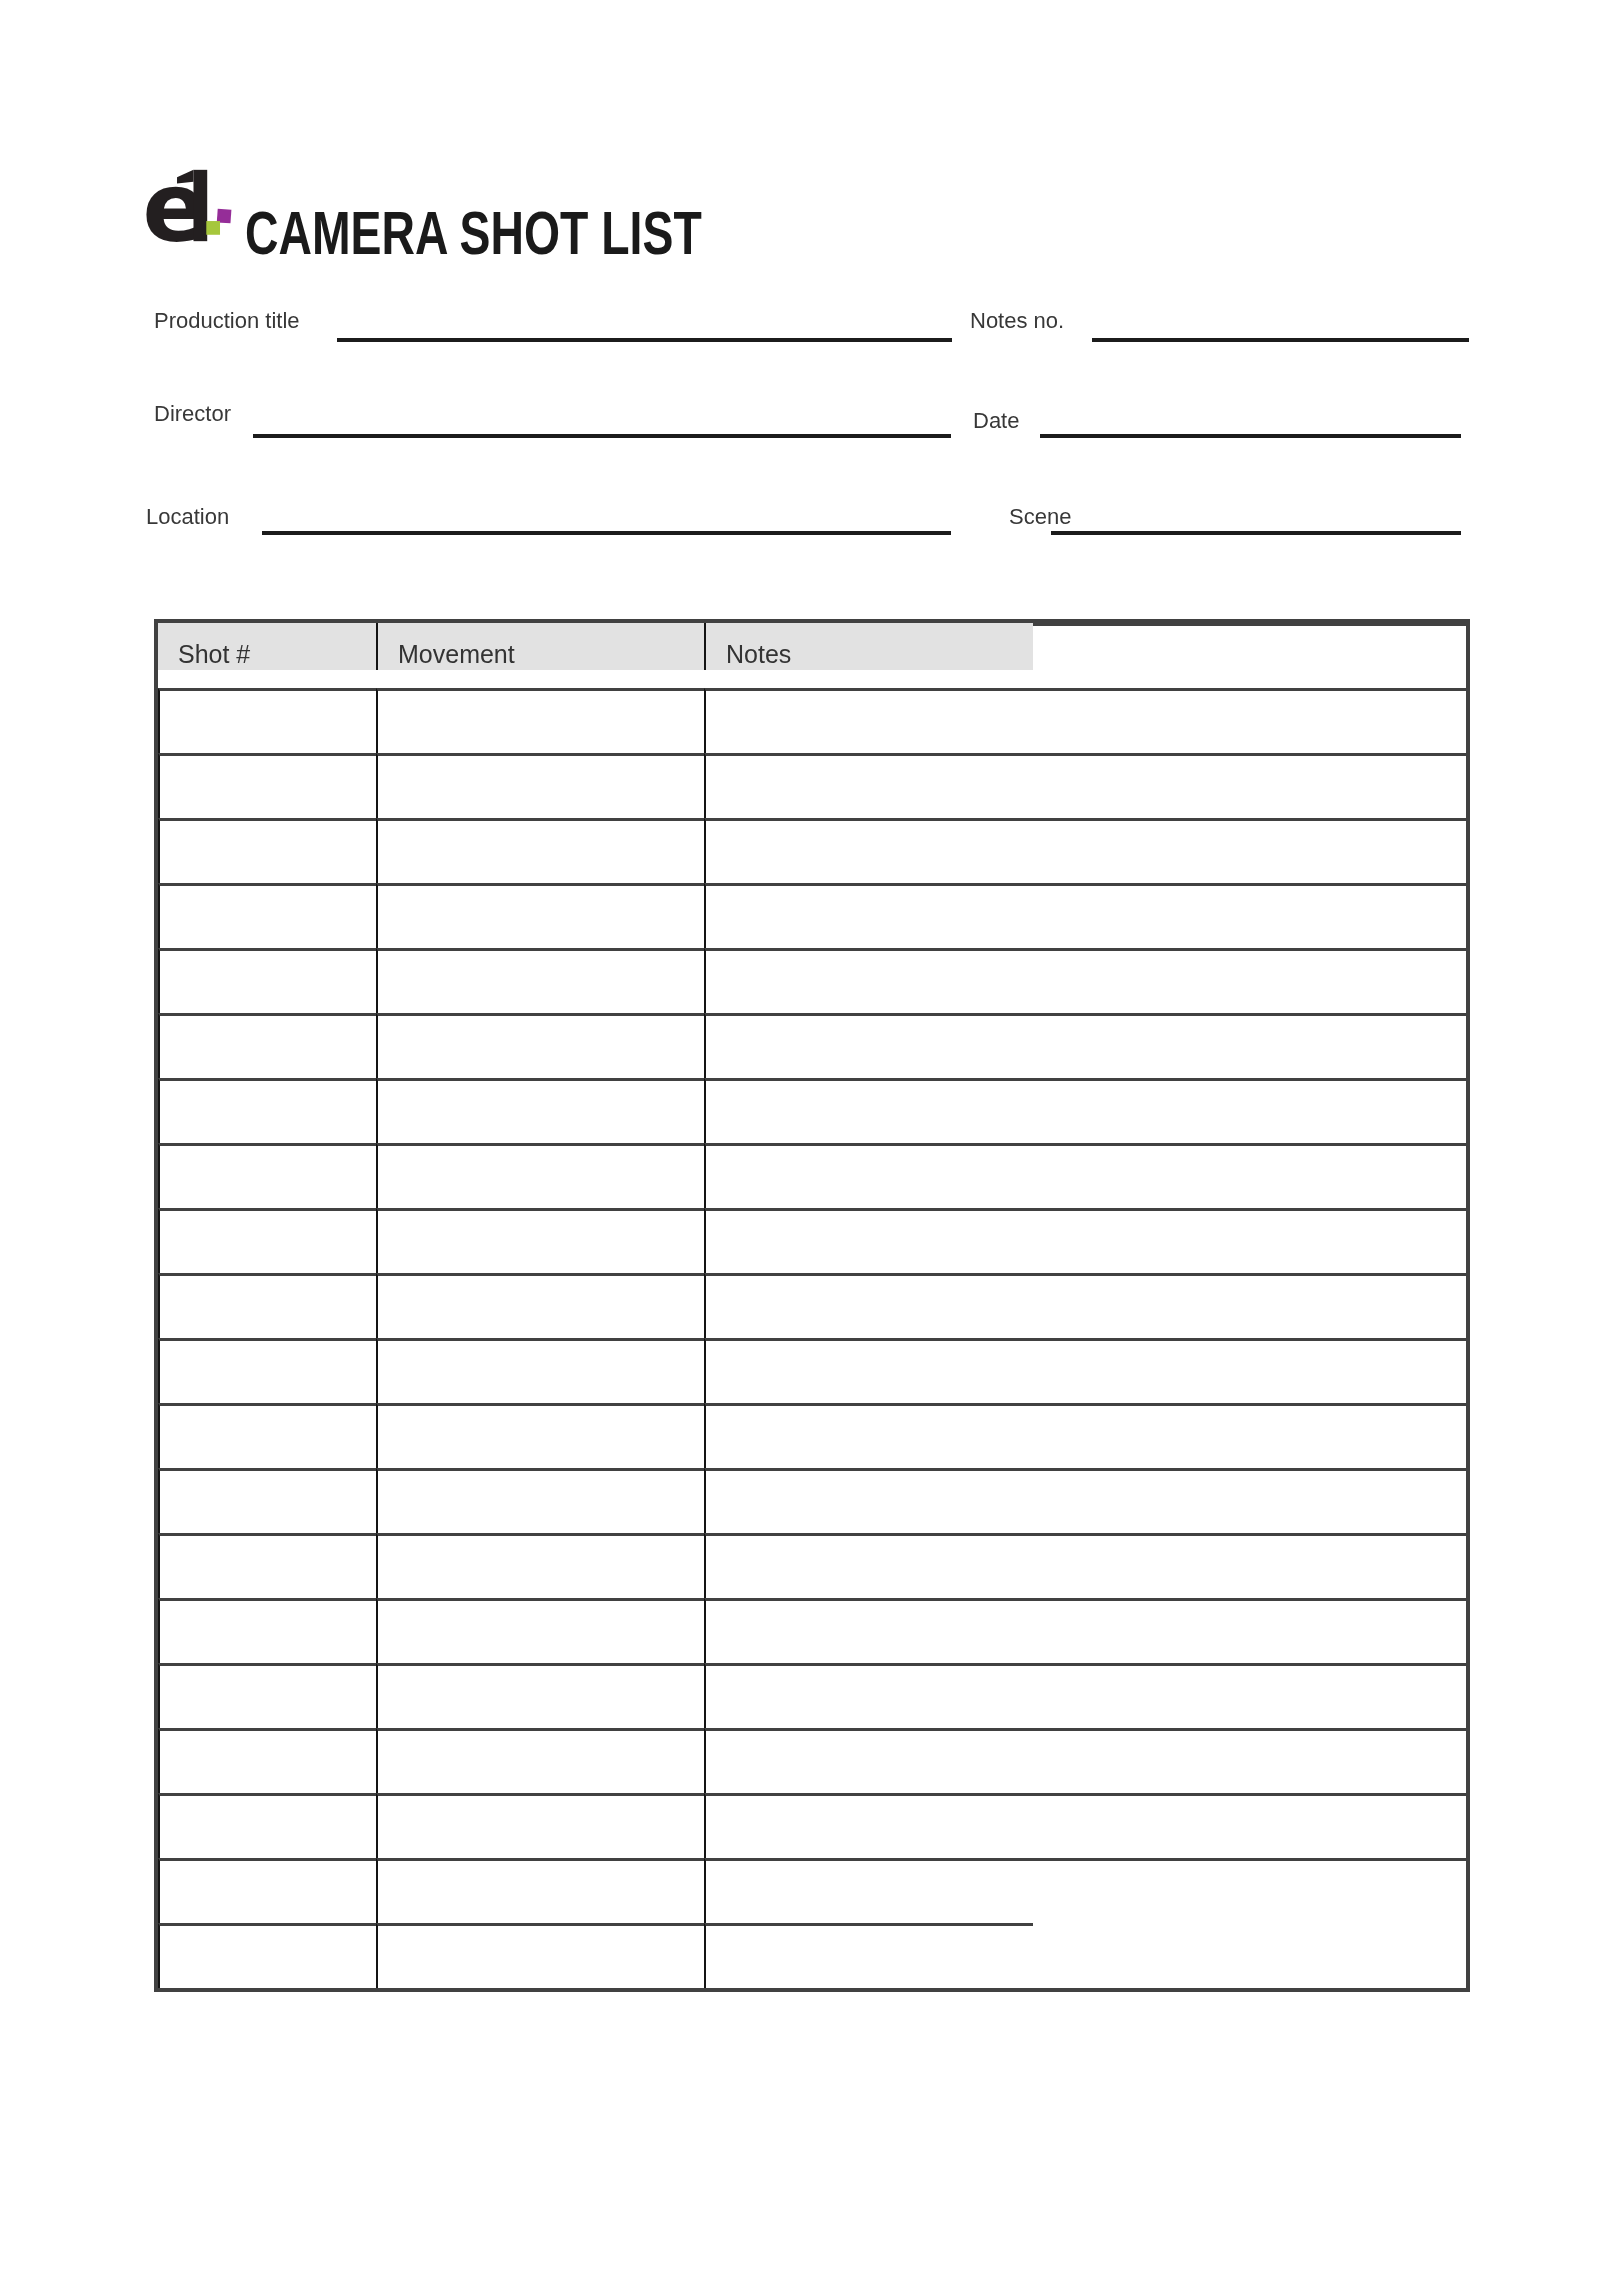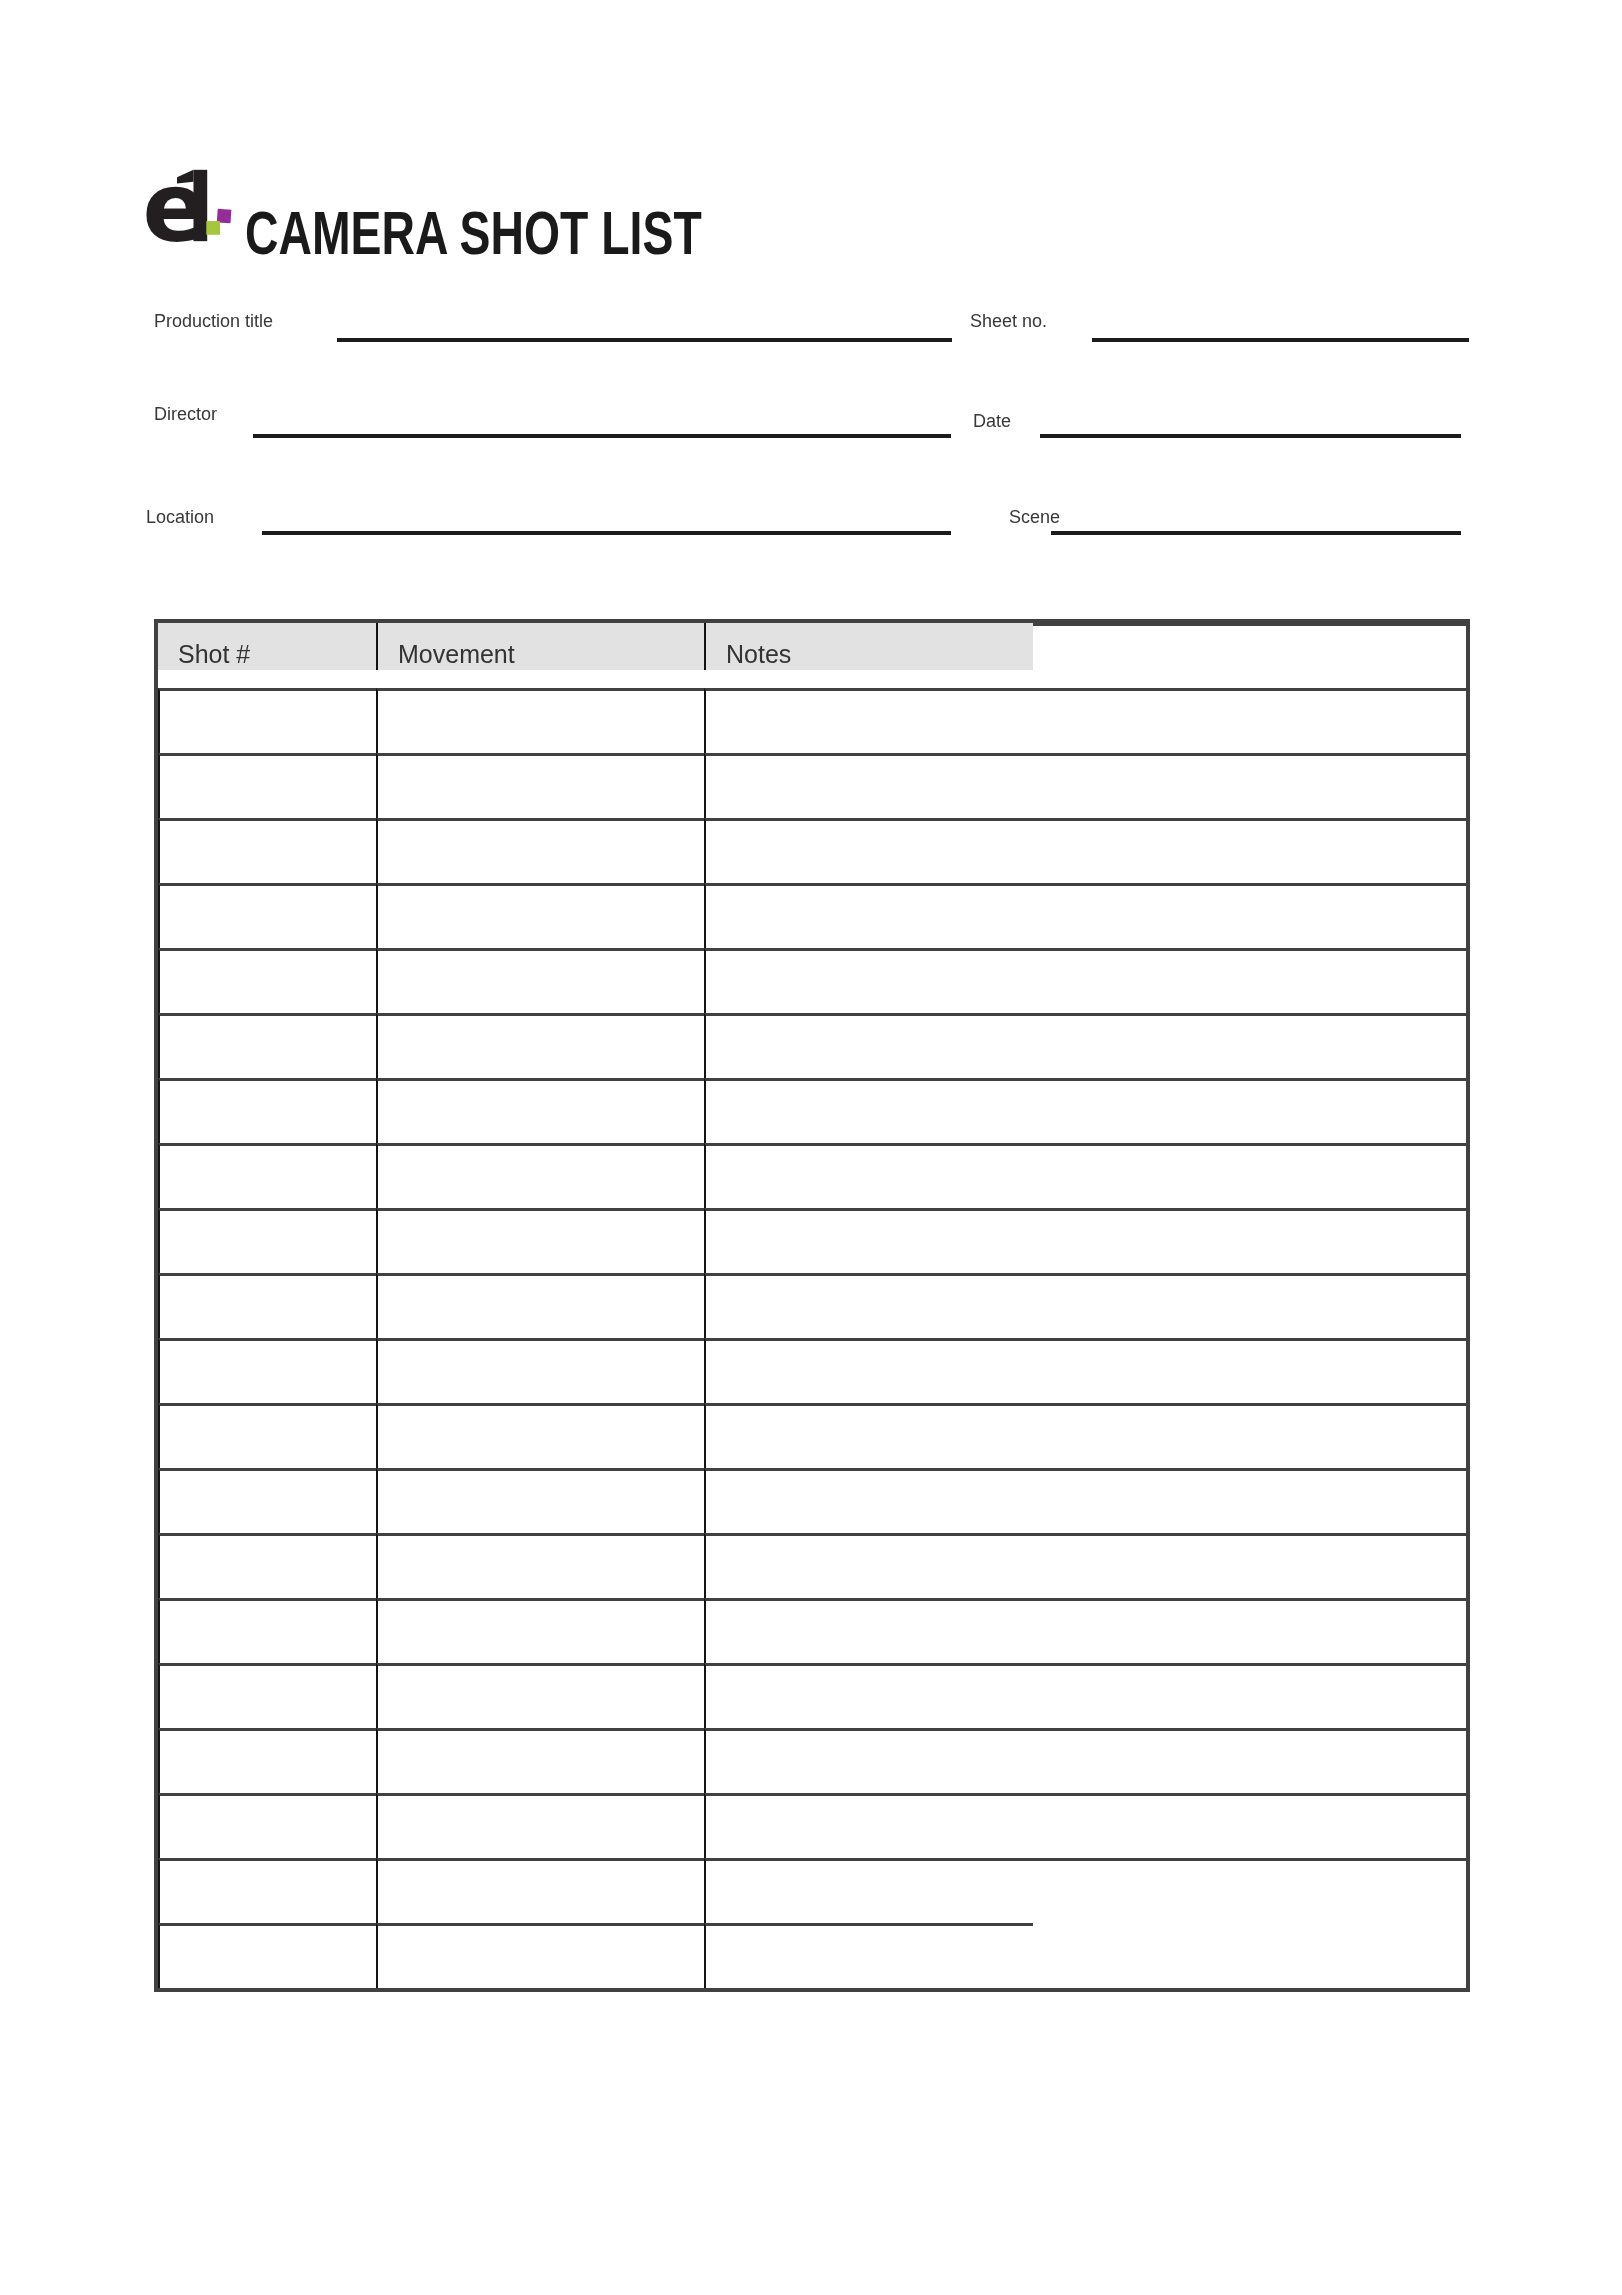--- a/index.html
+++ b/index.html
@@ -34,21 +34,21 @@
     color:#1a1a1a;
     line-height:1;
     white-space:nowrap;
     transform:scaleX(0.76);
     transform-origin:0 0;
   }
 
   
   .field-label {
     position:absolute;
-    font-size:18px; line-height:24px;
+    font-size:22px; line-height:24px;
     color:#383838;
     white-space:nowrap;
   }
   .fill-line {
     position:absolute;
     height:3.7px;
     background:var(--line-color, #1c1c1c);
     font-size:22px; line-height:3.7px;
   }
 
@@ -96,21 +96,21 @@
     </g>
     <rect x="82" y="45" width="15" height="15" transform="rotate(4 89 52)" fill="#952d98"></rect>
     <rect x="70" y="58" width="15" height="15" fill="#a6c73c"></rect>
   </svg>
 
   <div class="page-title">CAMERA SHOT LIST</div>
 
   <div class="field-label" style="left:154px; top:309px;">Production title</div>
   <div class="fill-line" style="left:337px; top:338px; width:615px;"></div>
 
-  <div class="field-label" style="left:970px; top:309px;">Sheet no.</div>
+  <div class="field-label" style="left:970px; top:309px;">Notes no.</div>
   <div class="fill-line" style="left:1092px; top:338px; width:377px;"></div>
 
   <div class="field-label" style="left:154px; top:402px;">Director</div>
   <div class="fill-line" style="left:253px; top:434px; width:698px;"></div>
 
   <div class="field-label" style="left:973px; top:409px;text-align:right;">Date</div>
   <div class="fill-line" style="left:1040px; top:434px; width:421px;"></div>
 
   <div class="field-label" style="left:146px; top:505px;">Location</div>
   <div class="fill-line" style="left:262px; top:531px; width:689px;"></div>

